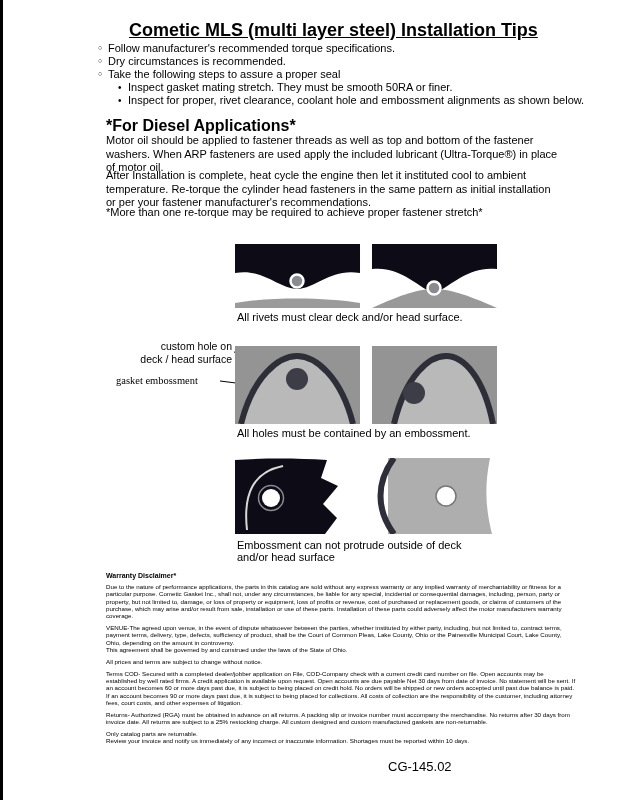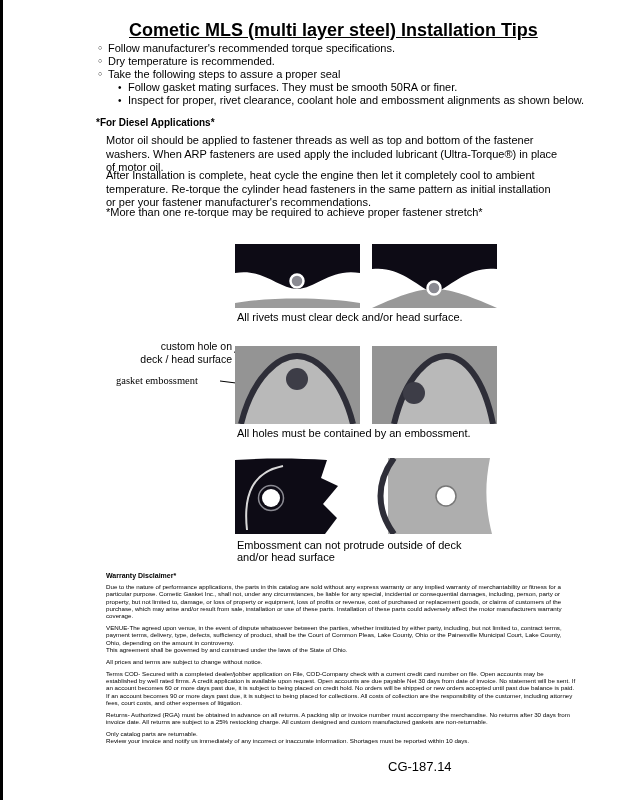--- a/index.html
+++ b/index.html
@@ -10,21 +10,21 @@
 
   .title { position:absolute; left:106px; top:20px; font-size:18px; font-weight:bold; text-decoration:underline; white-space:nowrap;margin-left:23px; }
 
   .bullet { position:absolute; left:98px; font-size:11px; white-space:nowrap; }
   .bullet .mk { display:inline-block; width:10px; }
   .bullet .mk::before { content:"\25CB"; font-size:7px; vertical-align:2px; }
   .subbullet { position:absolute; left:118px; font-size:11px; white-space:nowrap; }
   .subbullet .mk { display:inline-block; width:10px; }
   .subbullet .mk::before { content:"\2022"; font-size:10px; }
 
-  .diesel-h { position:absolute; left:96px; top:117px; font-size:10px; font-weight:bold; }
+  .diesel-h { position:absolute; left:106px; top:117px; font-size:16px; font-weight:bold; }
   .body-para { position:absolute; left:106px; width:455px; font-size:11px; line-height:13.5px; }
   .p1 { top:134px; }
   .p2 { top:169px; }
   .note { position:absolute; left:106px; top:206px; font-size:11px; }
 
   .dlab { position:absolute; width:125px; text-align:center; font-size:13.5px; letter-spacing:0.5px;margin-top:14px; }
   .col-right { left:235px; } .col-wrong { left:372px; }
   .r1 { top:227px; } .r2 { top:330px; } .r3 { top:443px; }
   .dimg { position:absolute; line-height:0; }
   .cap { position:absolute; left:237px; font-size:11px; }
@@ -42,29 +42,29 @@
 </style>
 </head>
 <body>
 
 <div class="page">
   <div class="left-rule"></div>
 
   <h1 class="title">Cometic MLS (multi layer steel) Installation Tips</h1>
 
   <div class="bullet" style="top:42px"><span class="mk"></span><span>Follow manufacturer's recommended torque specifications.</span></div>
-  <div class="bullet" style="top:55px"><span class="mk"></span><span>Dry temperature is recommended.</span></div>
+  <div class="bullet" style="top:55px"><span class="mk"></span><span>Dry circumstances is recommended.</span></div>
   <div class="bullet" style="top:68px"><span class="mk"></span><span>Take the following steps to assure a proper seal</span></div>
 
-  <div class="subbullet" style="top:81px"><span class="mk"></span><span>Follow gasket mating surfaces.  They must be smooth 50RA or finer.</span></div>
+  <div class="subbullet" style="top:81px"><span class="mk"></span><span>Inspect gasket mating stretch.  They must be smooth 50RA or finer.</span></div>
   <div class="subbullet" style="top:94px"><span class="mk"></span><span>Inspect for proper, rivet clearance, coolant hole and embossment alignments as shown below.</span></div>
 
   <div class="diesel-h">*For Diesel Applications*</div>
   <div class="body-para p1">Motor oil should be applied to fastener threads as well as top and bottom of the fastener washers. When ARP fasteners are used apply the included lubricant (Ultra-Torque®) in place of motor oil.</div>
-  <div class="body-para p2">After Installation is complete, heat cycle the engine then let it completely cool to ambient temperature. Re-torque the cylinder head fasteners in the same pattern as initial installation or per your fastener manufacturer's recommendations.</div>
+  <div class="body-para p2">After Installation is complete, heat cycle the engine then let it instituted cool to ambient temperature. Re-torque the cylinder head fasteners in the same pattern as initial installation or per your fastener manufacturer's recommendations.</div>
   <div class="note">*More than one re-torque may be required to achieve proper fastener stretch*</div>
 
   <div class="dlab col-right r1">RIGHT</div>
   <div class="dlab col-wrong r1">WRONG</div>
 
   <div class="dimg" style="left:235px; top:244px">
     <svg width="125" height="64" viewBox="0 0 125 64">
       <rect width="125" height="64" fill="#ffffff"></rect>
       <path d="M0,0 H125 V29 C96,24 82,44 62,45 C42,44 28,24 0,29 Z" fill="#0d0b15"></path>
       <circle cx="62" cy="37" r="6.5" fill="#8a8a92" stroke="#ffffff" stroke-width="2.5"></circle>
@@ -136,14 +136,14 @@
     <p>Due to the nature of performance applications, the parts in this catalog are sold without any express warranty or any implied warranty of merchantability or fitness for a particular purpose.  Cometic Gasket Inc., shall not, under any circumstances, be liable for any special, incidental or consequential damages, including, person, party or property, but not limited to, damage, or loss of property or equipment, loss of profits or revenue, cost of purchased or replacement goods, or claims of customers of the purchase, which may arise and/or result from sale, installation or use of these parts.  Installation of these parts could adversely affect the motor manufacturers warranty coverage.</p>
     <p>VENUE-The agreed upon venue, in the event of dispute whatsoever between the parties, whether instituted by either party, including, but not limited to, contract terms, payment terms, delivery, type, defects, sufficiency of product, shall be the Court of Common Pleas, Lake County, Ohio or the Painesville Municipal Court, Lake County, Ohio, depending on the amount in controversy.
 This agreement shall be governed by and construed under the laws of the State of Ohio.</p>
     <p>All prices and terms are subject to change without notice.</p>
     <p>Terms COD- Secured with a completed dealer/jobber application on File, COD-Company check with a current credit card number on file.  Open accounts may be established by well rated firms.  A credit application is available upon request.  Open accounts are due payable Net 30 days from date of invoice.  No statement will be sent.  If an account becomes 60 or more days past due, it is subject to being placed on credit hold.  No orders will be shipped or new orders accepted until past due balance is paid.  If an account becomes 90 or more days past due, it is subject to being placed for collections.  All costs of collection are the responsibility of the customer, including attorney fees, court costs, and other expenses of litigation.</p>
     <p>Returns- Authorized (RGA) must be obtained in advance on all returns.  A packing slip or invoice number must accompany the merchandise.  No returns after 30 days from invoice date.  All returns are subject to a 25% restocking charge.  All custom designed and custom manufactured gaskets are non-returnable.</p>
     <p>Only catalog parts are returnable.
 Review your invoice and notify us immediately of any incorrect or inaccurate information.  Shortages must be reported within 10 days.</p>
   </div>
 
-  <div class="footer">CG-187.14</div>
+  <div class="footer">CG-145.02</div>
 </div>
 
 </body></html>

